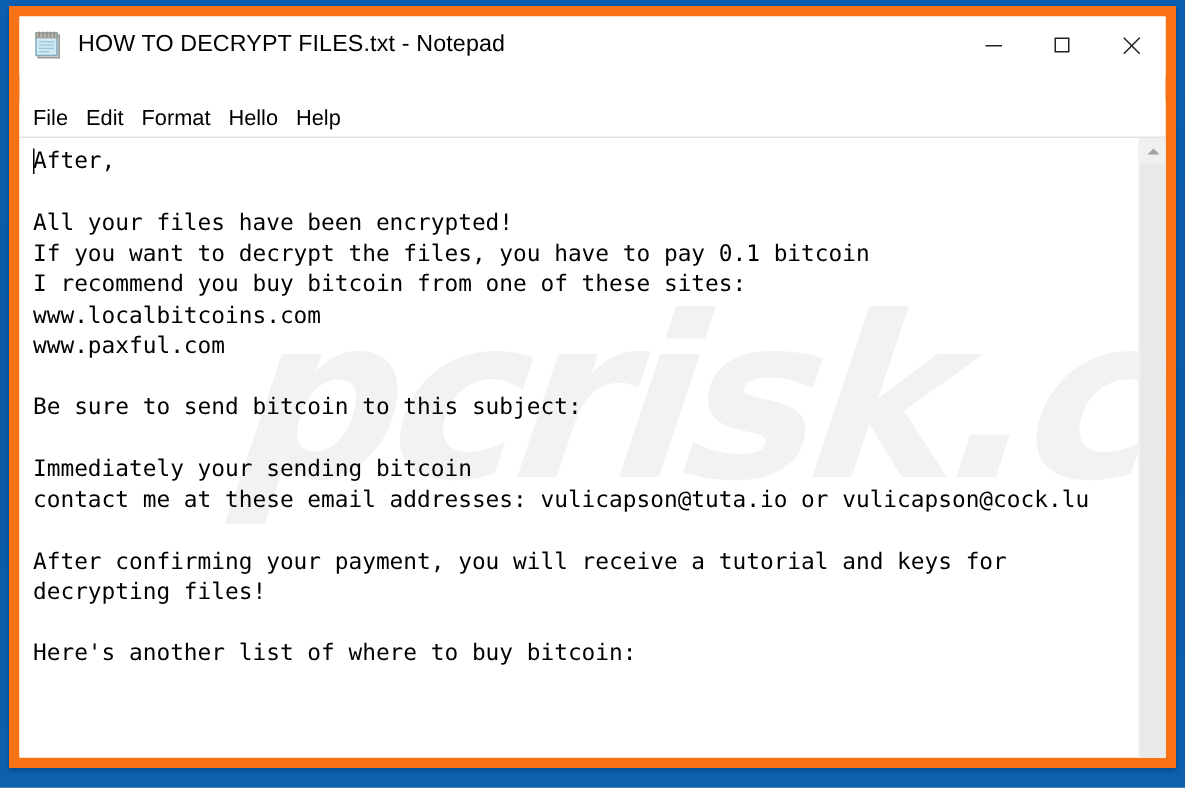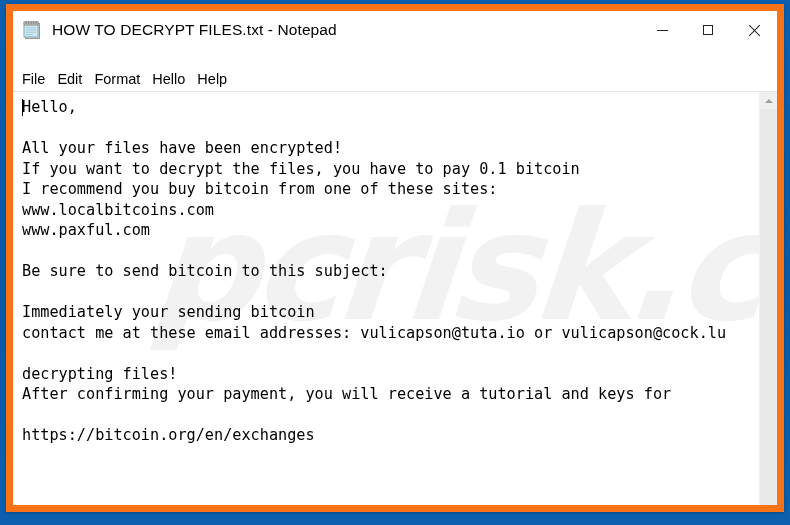--- a/index.html
+++ b/index.html
@@ -283,37 +283,37 @@
   </div>
 
   <div class="editor-wrap">
 
     <div class="watermark">
       <div class="wm-text">pcrisk.com</div>
     </div>
 
     <div class="text-area" id="text-area">
       <div class="caret"></div>
-    <div class="doc-line">Hello,</div>
+    <div class="doc-line">After,</div>
         <div class="doc-line">&nbsp;</div>
         <div class="doc-line">All your files have been encrypted!</div>
         <div class="doc-line">If you want to decrypt the files, you have to pay 0.1 bitcoin</div>
         <div class="doc-line">I recommend you buy bitcoin from one of these sites:</div>
         <div class="doc-line">www.localbitcoins.com</div>
         <div class="doc-line">www.paxful.com</div>
         <div class="doc-line">&nbsp;</div>
         <div class="doc-line">Be sure to send bitcoin to this subject:</div>
         <div class="doc-line">&nbsp;</div>
         <div class="doc-line">Immediately your sending bitcoin</div>
         <div class="doc-line">contact me at these email addresses: vulicapson@tuta.io or vulicapson@cock.lu</div>
         <div class="doc-line">&nbsp;</div>
+        <div class="doc-line">After confirming your payment, you will receive a tutorial and keys for</div>
         <div class="doc-line">decrypting files!</div>
-        <div class="doc-line">After confirming your payment, you will receive a tutorial and keys for</div>
-        <div class="doc-line">&nbsp;</div>
-        <div class="doc-line">https://bitcoin.org/en/exchanges</div>
+        <div class="doc-line">&nbsp;</div>
+        <div class="doc-line">Here's another list of where to buy bitcoin:</div>
       </div>
 
     <div class="scrollbar">
       <div class="sb-btn">
         <span class="arrow-up"></span>
       </div>
       <div class="sb-track">
         <div class="sb-thumb"></div>
       </div>
       <div class="sb-btn">

